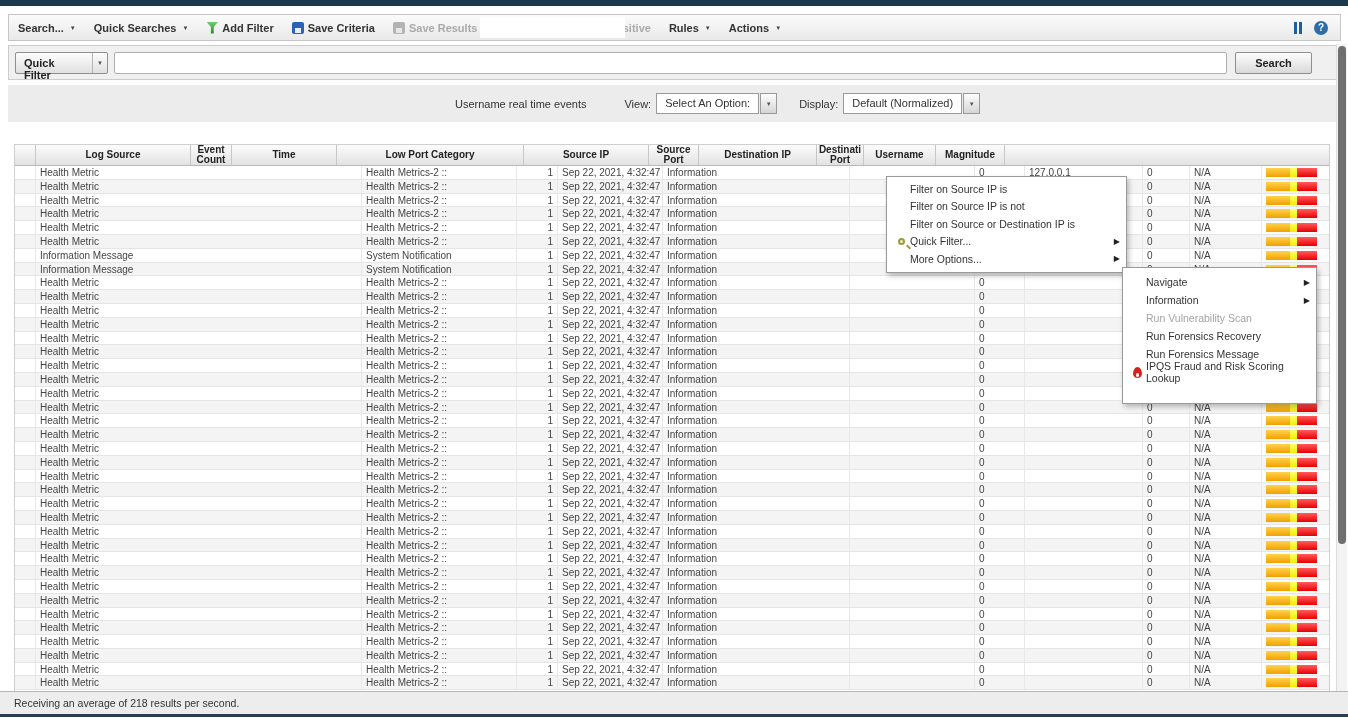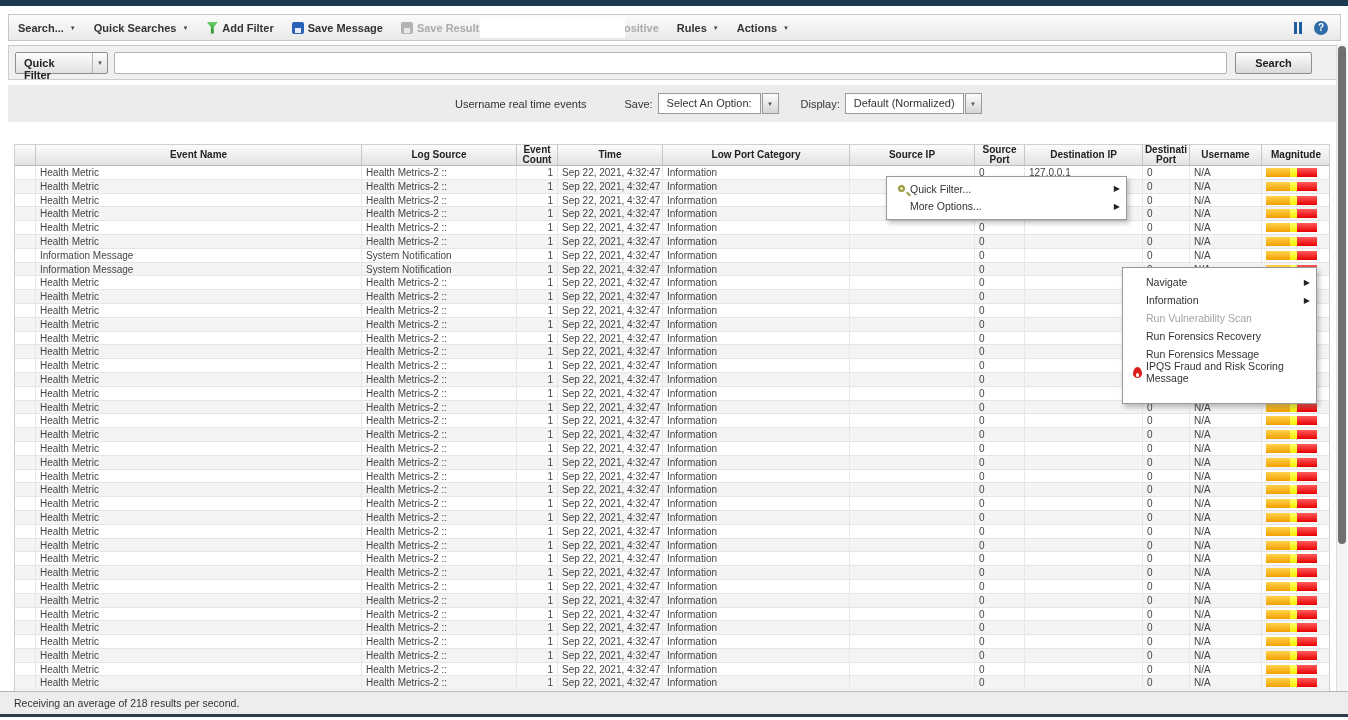--- a/index.html
+++ b/index.html
@@ -134,21 +134,21 @@
       <div class="tb-item">
         <span>Quick Searches</span>
         <span class="tb-arrow">▼</span>
       </div>
       <div class="tb-item">
         <span class="tb-icon icon-filter"></span>
         <span>Add Filter</span>
       </div>
       <div class="tb-item">
         <span class="tb-icon icon-save"></span>
-        <span>Save Message</span>
+        <span>Save Criteria</span>
       </div>
       <div class="tb-item disabled">
         <span class="tb-icon icon-save gray"></span>
         <span>Save Results</span>
       </div>
       <div class="tb-item disabled">
         <span class="tb-icon icon-cancel"></span>
         <span>Cancel</span>
       </div>
       <div class="tb-item disabled">
@@ -175,36 +175,35 @@
   <div id="qf-dropdown">
     <span class="qf-label">Quick Filter</span>
     <span class="qf-arrow-box">▼</span>
   </div>
   <input id="qf-input" type="text" placeholder="" style="">
   <button id="search-btn">Search</button>
 </div>
 
 <div id="view-bar" class="abs">
   <span id="viewing-text">Username real time events</span>
-  <span id="view-label" class="vb-label">Save:</span>
+  <span id="view-label" class="vb-label">View:</span>
   <div class="select">
     <span class="val">Select An Option:</span>
     <span class="btn">▼</span>
   </div>
   <span id="display-label" class="vb-label">Display:</span>
   <div class="select">
     <span class="val">Default (Normalized)</span>
     <span class="btn">▼</span>
   </div>
 </div>
 
 <div id="event-table" class="abs">
   <div id="table-header-row">
       <div class="th" style="width: 21px;"></div>
-      <div class="th" style="width: 326px;">Event Name</div>
       <div class="th" style="width: 155px;">Log Source</div>
       <div class="th" style="width: 41px;">Event
 Count</div>
       <div class="th" style="width: 105px;">Time</div>
       <div class="th" style="width: 187px;">Low Port Category</div>
       <div class="th" style="width: 125px;">Source IP</div>
       <div class="th" style="width: 50px;">Source
 Port</div>
       <div class="th" style="width: 118px;">Destination IP</div>
       <div class="th" style="width: 47px;">Destinati
@@ -971,20 +970,35 @@
             <span class="mag-seg s1" style="width: 7px;"></span>
             <span class="mag-seg s2" style="width: 20px;"></span>
           </div>
         </div>
       </div>
     </div>
 </div>
 
 <div id="context-menu" class="abs ctx-menu">
     <div class="ctx-item">
+      <span class="ctx-icon-slot"></span>
+      <span>Filter on Source IP is</span>
+      <span class="ctx-spacer"></span>
+    </div>
+    <div class="ctx-item">
+      <span class="ctx-icon-slot"></span>
+      <span>Filter on Source IP is not</span>
+      <span class="ctx-spacer"></span>
+    </div>
+    <div class="ctx-item">
+      <span class="ctx-icon-slot"></span>
+      <span>Filter on Source or Destination IP is</span>
+      <span class="ctx-spacer"></span>
+    </div>
+    <div class="ctx-item">
       <span class="ctx-icon-slot">
         <span class="icon-magnifier"></span>
       </span>
       <span>Quick Filter...</span>
       <span class="ctx-spacer"></span>
       <span class="ctx-arrow">▶</span>
     </div>
     <div class="ctx-item">
       <span class="ctx-icon-slot"></span>
       <span>More Options...</span>
@@ -1018,21 +1032,21 @@
     </div>
     <div class="ctx-item">
       <span class="ctx-icon-slot"></span>
       <span>Run Forensics Message</span>
       <span class="ctx-spacer"></span>
     </div>
     <div class="ctx-item">
       <span class="ctx-icon-slot">
         <span class="icon-flame"></span>
       </span>
-      <span>IPQS Fraud and Risk Scoring Message</span>
+      <span>IPQS Fraud and Risk Scoring Lookup</span>
       <span class="ctx-spacer"></span>
     </div>
   </div>
 
 <div id="status-bar" class="abs">
   <span>Receiving an average of 218 results per second.</span>
 </div>
 <div id="bottom-band" class="abs"></div>
 
 <div id="scrollbar-track" class="abs"></div>

